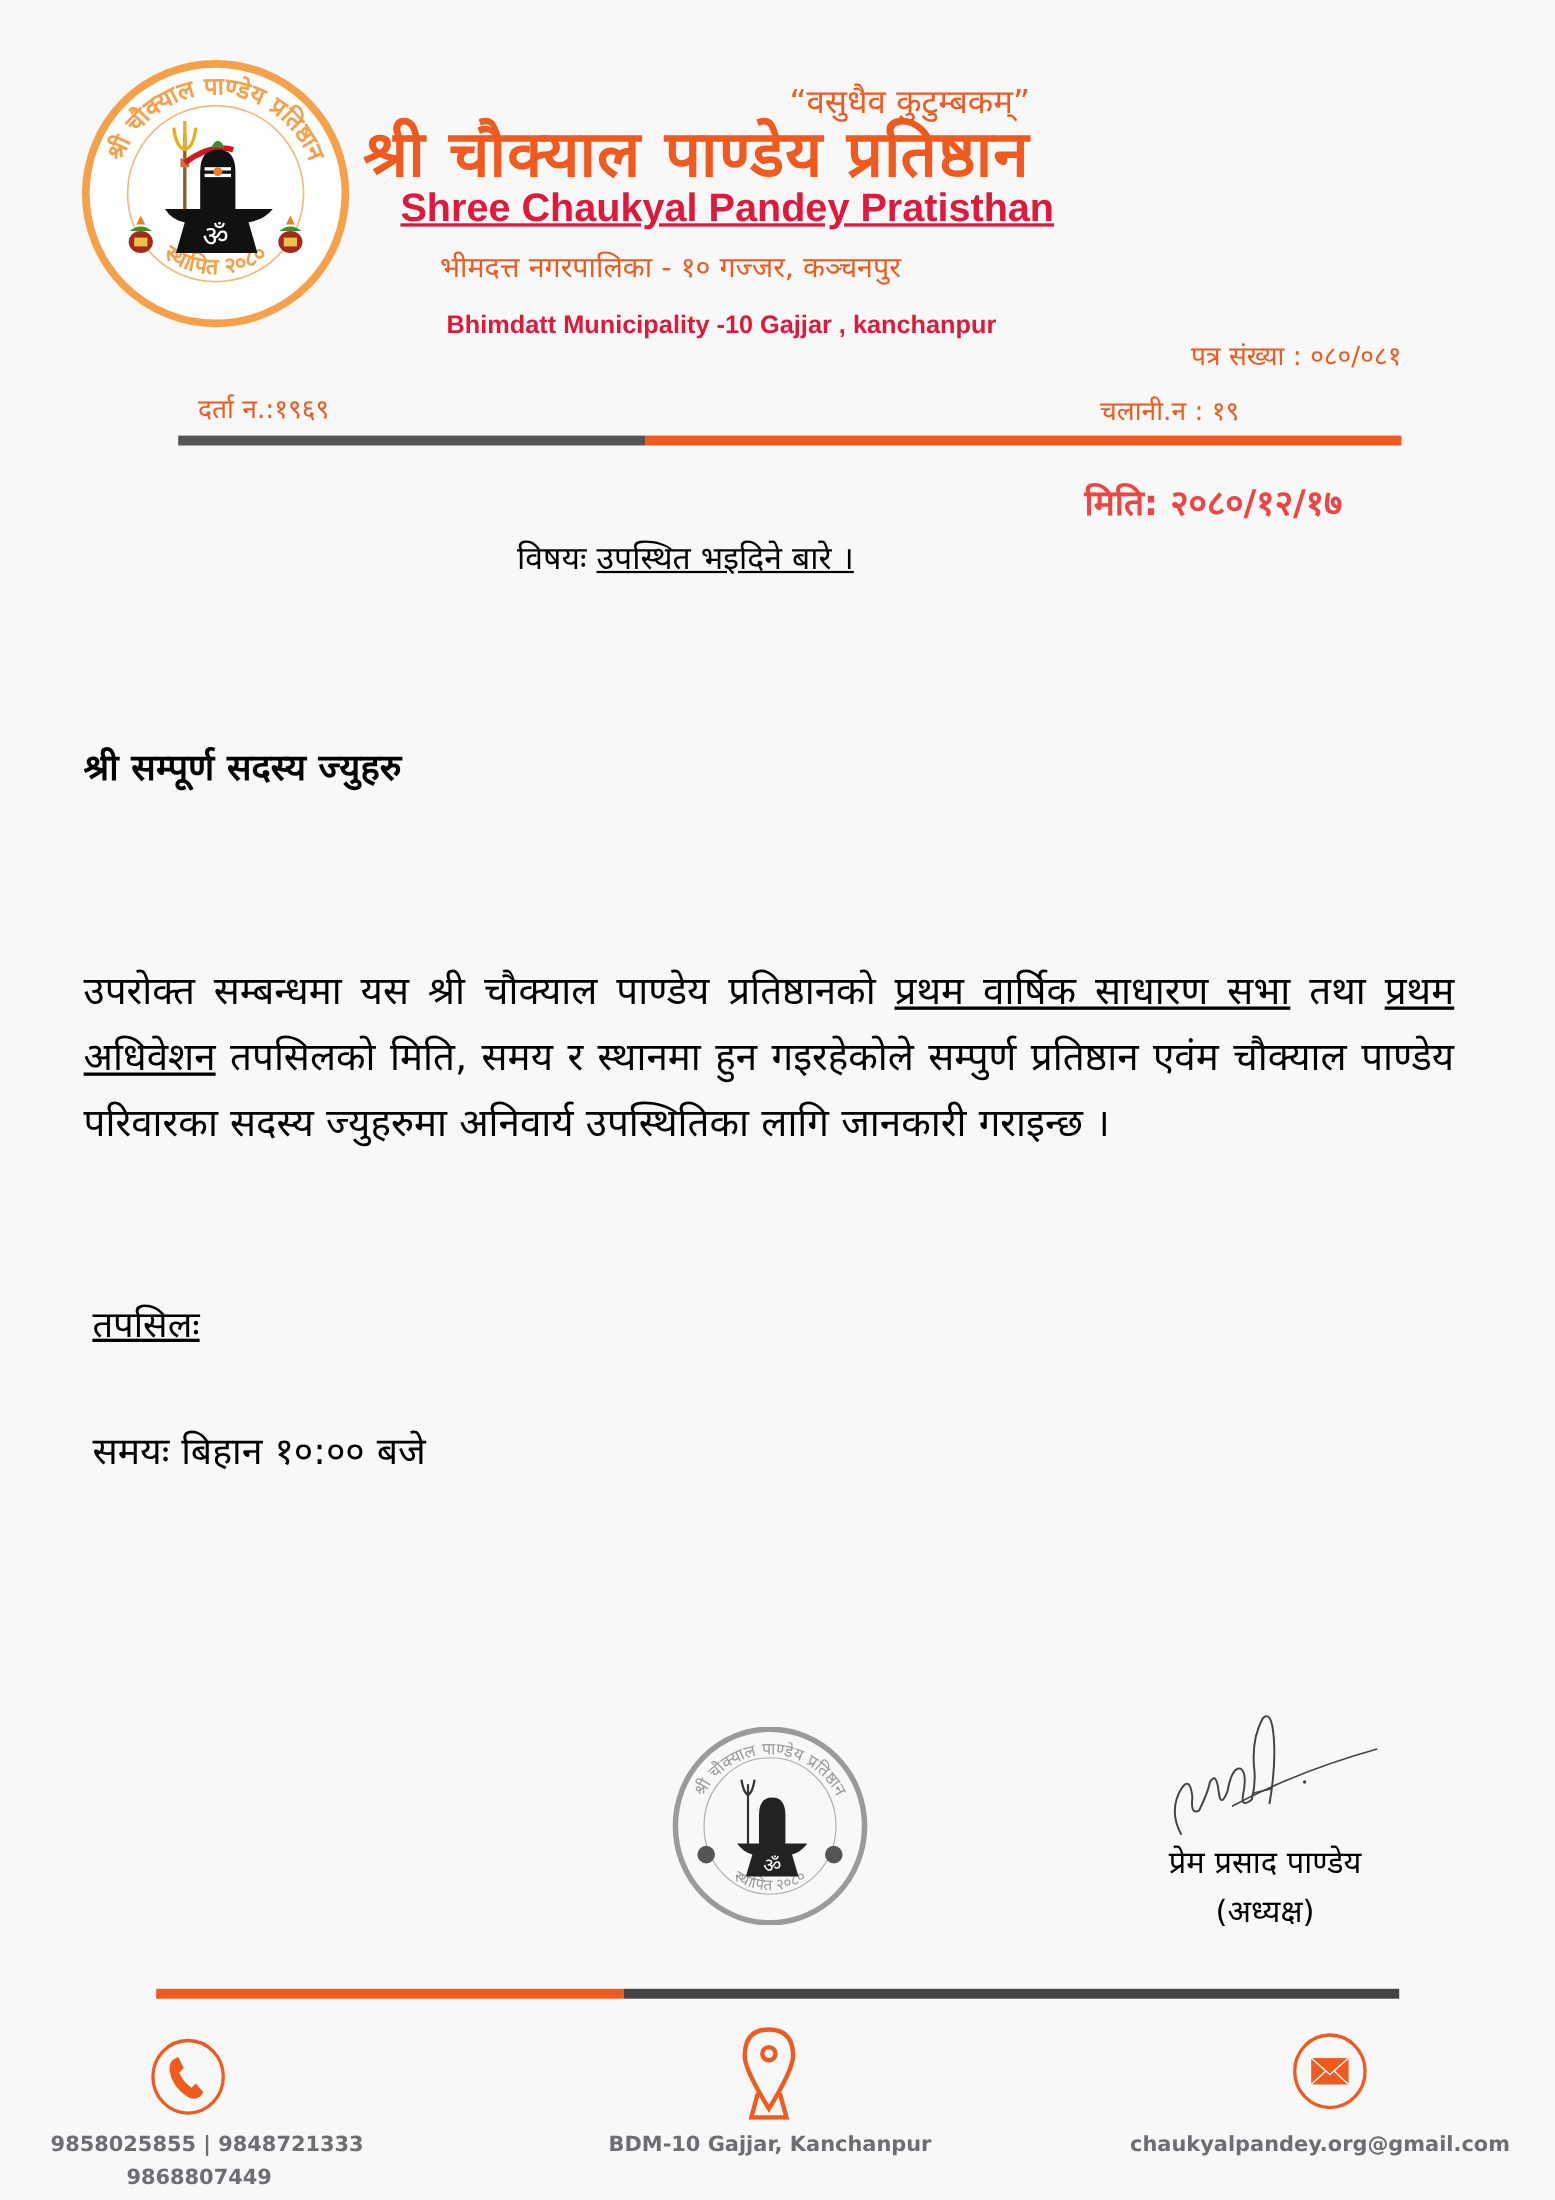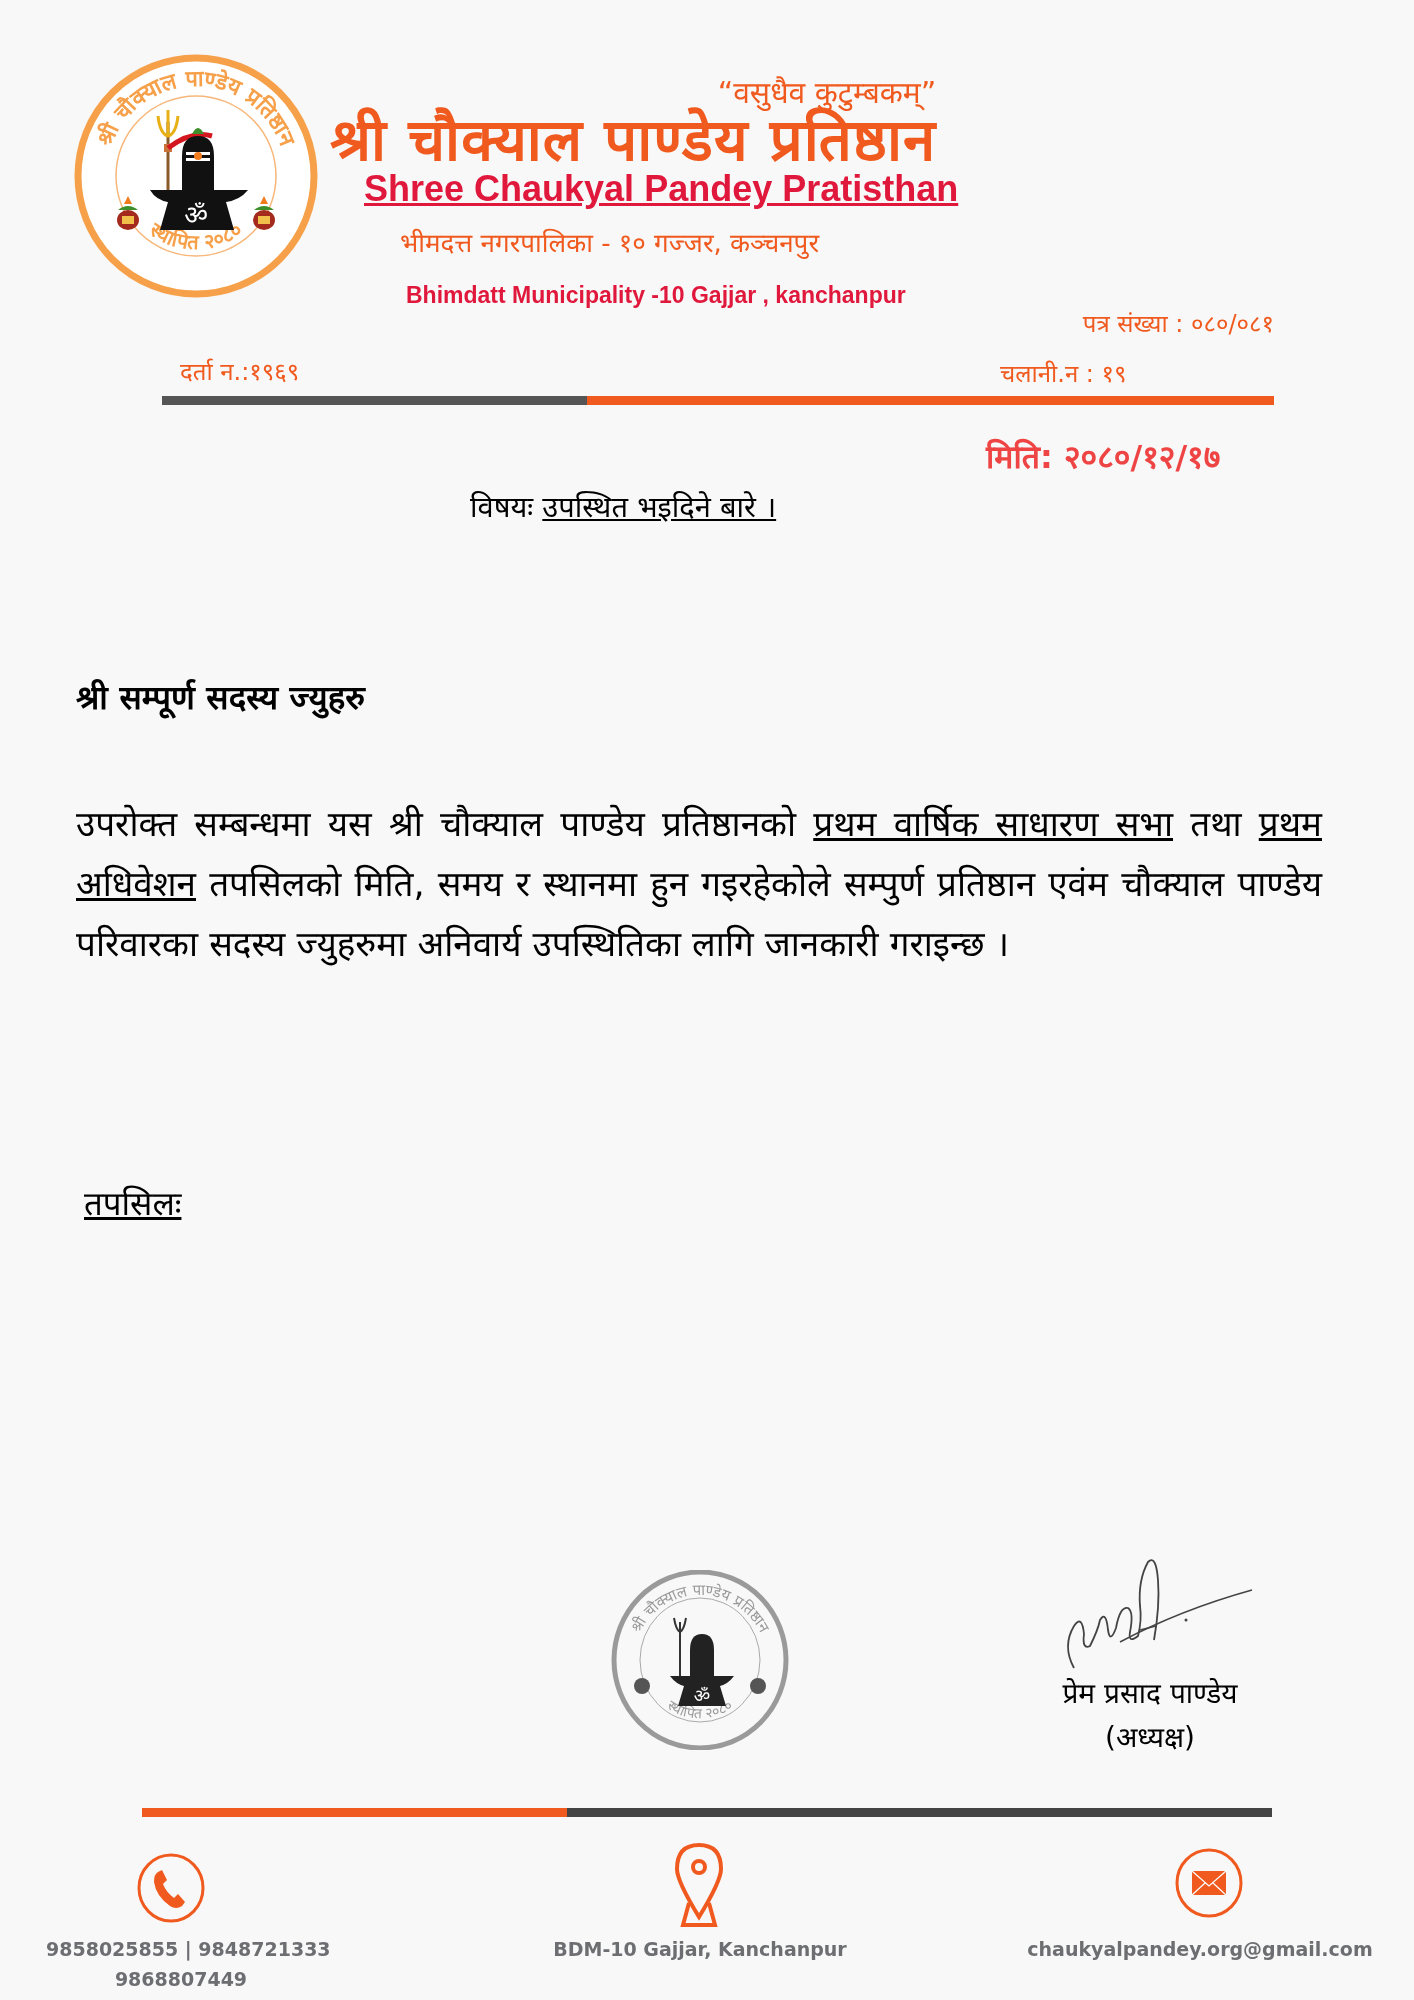--- a/index.html
+++ b/index.html
@@ -19,21 +19,21 @@
     .darta { left: 180px; top: 344px; color: #f05a1e; font-size: 24px; white-space: nowrap; margin-top: 10px; }
     .patra { right: 140px; top: 306px; color: #f05a1e; font-size: 24px; white-space: nowrap; text-align: center; }
     .chalani { left: 1000px; top: 356px; color: #f05a1e; font-size: 24px; white-space: nowrap; }
     .rule-top { left: 162px; top: 396px; width: 1112px; height: 9px; }
     .rule-top .grey { position: absolute; left: 0; top: 0; width: 425px; height: 9px; background: #555; }
     .rule-top .orange { position: absolute; left: 425px; top: 0; width: 687px; height: 9px; background: #f05a1e; }
     .miti-top { left: 986px; top: 434px; color: #ef4444; font-size: 32px; font-weight: bold; white-space: nowrap; }
     .subject { left: 470px; top: 486px; font-size: 29px; white-space: nowrap; }
     .subject .u { text-decoration: underline; }
     .salute { left: 76px; top: 674px; font-size: 33px; font-weight: bold; white-space: nowrap; }
-    .body-para { left: 76px; top: 794px; width: 1246px; font-size: 35px; line-height: 60px; text-align: justify; }
+    .body-para { left: 76px; top: 872px; width: 1246px; font-size: 35px; line-height: 60px; text-align: justify; }
     .body-para .u { text-decoration: underline; }
     .tapasil { left: 84px; top: 1180px; font-size: 33px; text-decoration: underline; white-space: nowrap; }
     .details { left: 84px; top: 1290px; font-size: 34px; line-height: 60px; white-space: nowrap; }
     .seal { left: 610px; top: 1570px; width: 180px; height: 180px; }
     .signature { left: 1060px; top: 1550px; width: 200px; height: 130px; }
     .signer { left: 1030px; top: 1672px; width: 240px; text-align: center; font-size: 28px; line-height: 44px; }
     .rule-bottom { left: 142px; top: 1808px; width: 1130px; height: 9px; }
     .rule-bottom .orange { position: absolute; left: 0; top: 0; width: 425px; height: 9px; background: #f05a1e; }
     .rule-bottom .grey { position: absolute; left: 425px; top: 0; width: 705px; height: 9px; background: #444; }
     .ficon { position: absolute; }
@@ -109,20 +109,21 @@
 
 <div class="abs salute">श्री सम्पूर्ण सदस्य  ज्युहरु</div>
 
 <div class="abs body-para">
   <span>उपरोक्त सम्बन्धमा यस श्री चौक्याल पाण्डेय प्रतिष्ठानको </span><span class="u">प्रथम वार्षिक साधारण सभा</span><span> तथा </span><span class="u">प्रथम अधिवेशन</span><span>  तपसिलको मिति, समय र स्थानमा हुन गइरहेकोले सम्पुर्ण प्रतिष्ठान एवंम चौक्याल पाण्डेय परिवारका सदस्य ज्युहरुमा अनिवार्य उपस्थितिका लागि जानकारी गराइन्छ ।</span>
 </div>
 
 <div class="abs tapasil">तपसिलः</div>
 
 <div class="abs details">
+  <div>समयः बिहान १०:०० बजे</div>
 </div>
 
 <div class="abs seal">
   <svg width="180" height="180" viewBox="0 0 180 180">
     <ellipse cx="90" cy="90" rx="86" ry="88" fill="none" stroke="#9a9a9a" stroke-width="5"></ellipse>
     <ellipse cx="90" cy="90" rx="60" ry="62" fill="none" stroke="#aaa" stroke-width="1"></ellipse>
     <defs>
       <path id="sealTop" d="M 22 95 A 68 70 0 0 1 158 95"></path>
       <path id="sealBot" d="M 45 128 A 60 60 0 0 0 135 128"></path>
     </defs>

